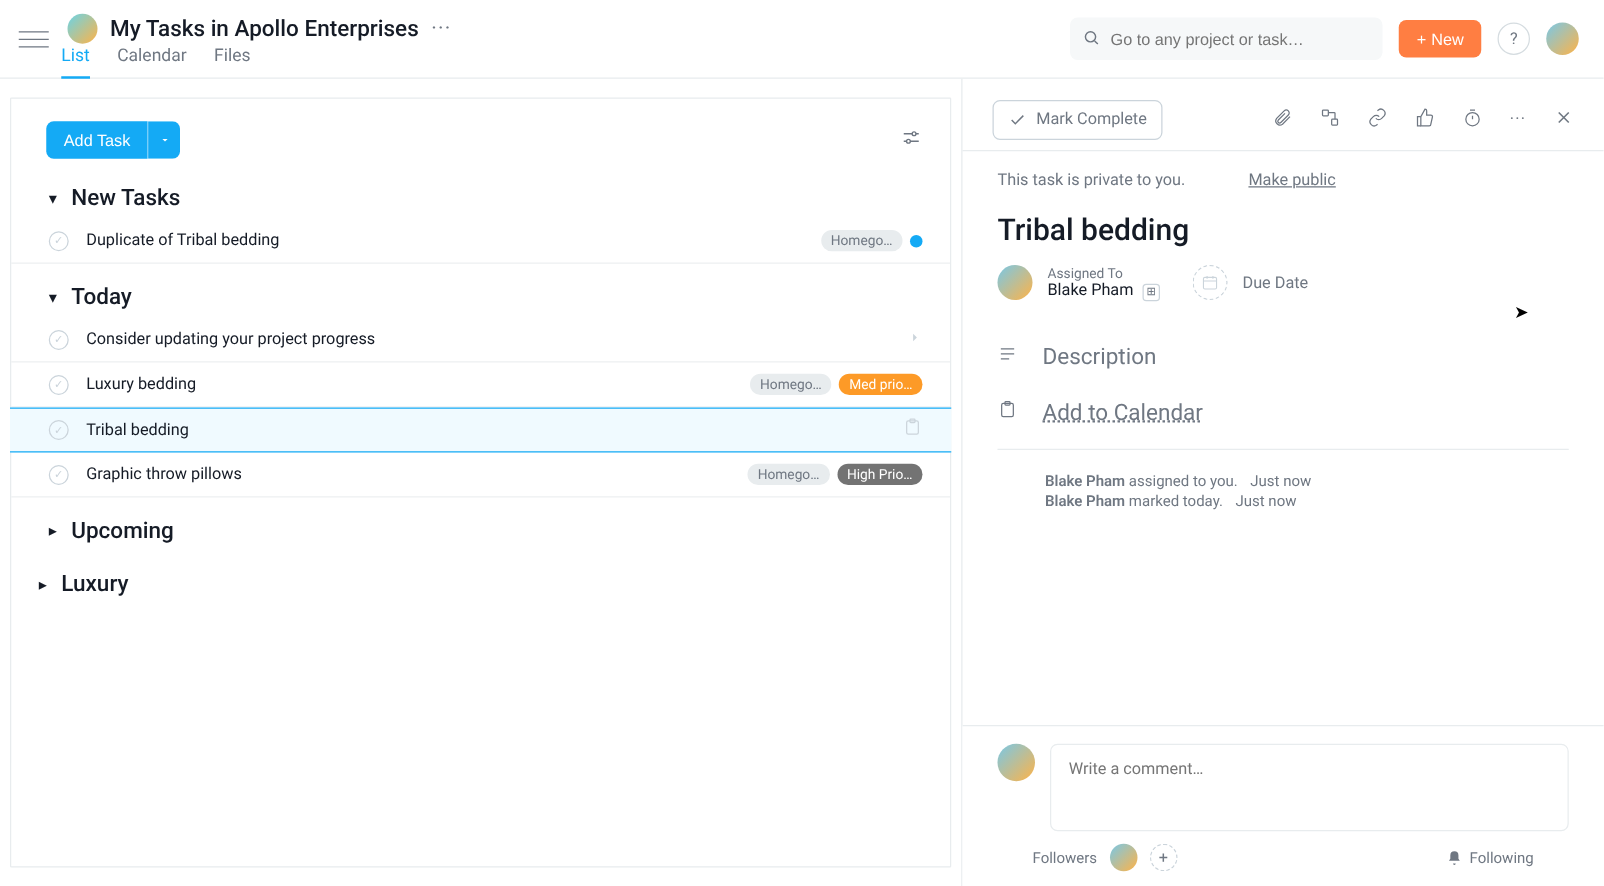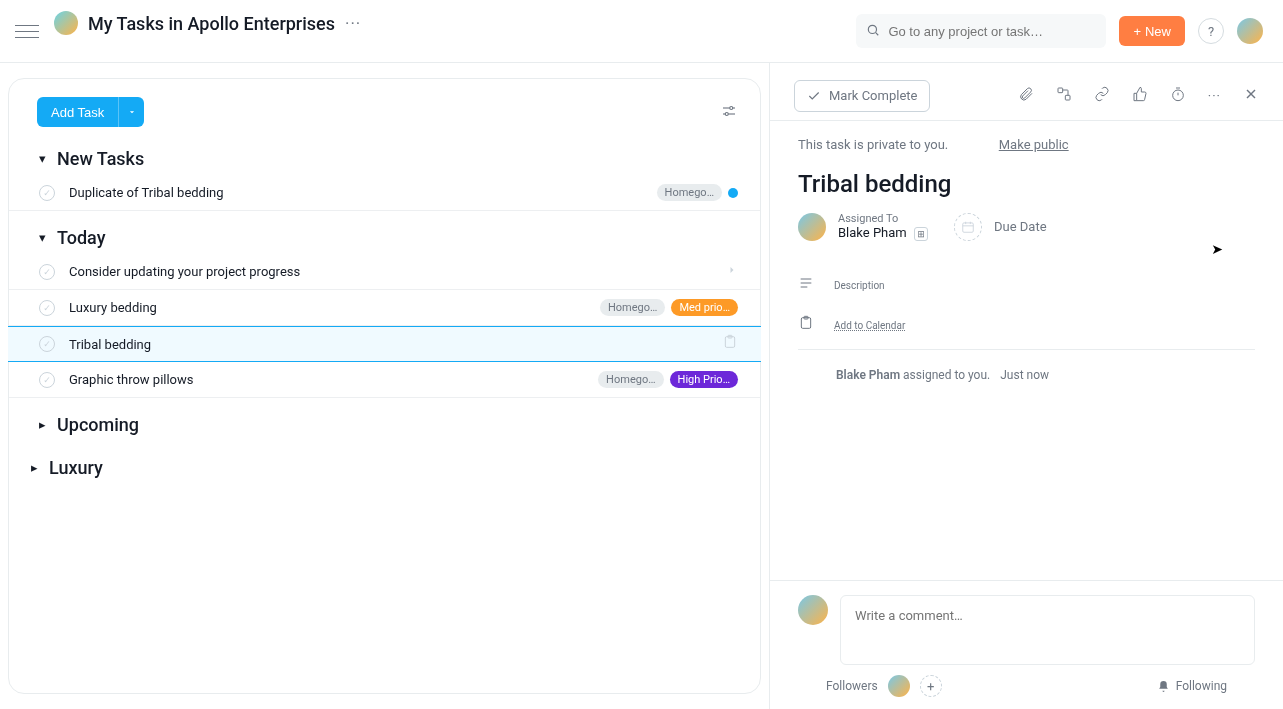--- a/index.html
+++ b/index.html
@@ -39,59 +39,59 @@
 .new-btn {
   background: #ff7e42; color: #fff; border: none; height: 30px; padding: 0 14px;
   border-radius: 6px; font-size: 13px; font-weight: 500; cursor: pointer;
   display: inline-flex; align-items: center; gap: 4px;
 }
 .help-btn { width: 26px; height: 26px; border-radius: 50%; border: 1px solid #d5dce0; color: #6f7782; display: flex; align-items:center; justify-content:center; font-size: 13px; cursor: pointer;}
 .avatar-sm { width: 26px; height: 26px; border-radius: 50%; background: linear-gradient(135deg,#78c8e8,#ffb347); }
 
 .content { display: flex; height: calc(100% - 63px); }
 .left-pane { width: 770px; border-right: 1px solid #e8ecee; padding: 0; overflow: hidden; position: relative; }
-.left-card { margin: 15px 8px 15px 8px; border: 1px solid #e8ecee; border-radius: 16px; height: calc(100% - 30px); position: relative; }
+.left-card { margin: 15px 8px 15px 8px; border: 1px solid #e8ecee; border-radius: 1px; height: calc(100% - 30px); position: relative; }
 .left-toolbar { padding: 18px 22px 5px 28px; display: flex; align-items: center; }
 .add-task-group { display: flex; }
 .add-task-btn { background: #14aaf5; color: #fff; border: none; height: 30px; padding: 0 14px; border-radius: 6px 0 0 6px; font-size: 13px; cursor: pointer; }
 .add-task-drop { background: #14aaf5; border: none; border-left: 1px solid rgba(255,255,255,0.3); color: #fff; width: 26px; border-radius: 0 6px 6px 0; cursor: pointer; display: flex; align-items: center; justify-content: center;}
 .adjust-icon { margin-left: auto; color: #6f7782; cursor: pointer; }
 
 .section-hdr { display: flex; align-items: center; padding: 16px 0 6px 30px; }
 .section-hdr .caret { width: 12px; color: #151b26; margin-right: 6px; }
 .section-hdr h3 { font-size: 18px; font-weight: 500; }
 .task-row { display: flex; align-items: center; height: 36px; padding: 0 22px 0 30px; border-bottom: 1px solid #edeff1; }
 .task-row:first-of-type { border-top: 1px solid #edeff1; }
 .task-check { width: 16px; height: 16px; border: 1px solid #cbd4db; border-radius: 50%; margin-right: 14px; display: flex; align-items: center; justify-content: center; color: #cbd4db; font-size: 9px; flex-shrink: 0; cursor: pointer;}
 .task-name { font-size: 13px; color: #151b26; flex: 1; }
 .task-tags { display: flex; gap: 6px; align-items: center; }
 .tag { font-size: 11px; padding: 2px 8px; border-radius: 10px; white-space: nowrap; }
 .tag-grey { background: #e8ecee; color: #6f7782; }
 .tag-dot-blue { width: 10px; height: 10px; border-radius: 50%; background: #14aaf5; }
 .tag-orange { background: #fd9a27; color: #fff; text-align: center; }
-.tag-red { background: #6d28d9; color: #fff; }
+.tag-red { background: #737373; color: #fff; }
 .task-row.selected { background: #f0faff; border-top:1px solid #14aaf5; border-bottom:1px solid #14aaf5; margin-left:-1px; margin-right:-1px; padding-left:31px; padding-right:23px;}
 .details-ic { color: #cbd4db; font-size: 15px; }
 .chevron-right { color: #cbd4db; }
 
 .right-pane { flex: 1; display: flex; flex-direction: column; position: relative; }
 .detail-toolbar { height: 50px; display: flex; align-items: center; padding: 0 24px; border-bottom: 1px solid #e8ecee; gap: 22px; margin-top:8px;}
 .mark-complete { display: inline-flex; align-items: center; gap: 8px; border: 1px solid #cbd4db; border-radius: 6px; height: 32px; padding: 0 12px; color: #6f7782; font-size: 13px; cursor: pointer; }
 .toolbar-spacer { flex: 1; }
 .toolbar-ic { color: #6f7782; cursor: pointer; }
 .privacy-row { padding: 16px 28px 0; font-size: 13px; color: #6f7782; }
 .privacy-row a { color: #6f7782; text-decoration: underline; cursor: pointer; margin-left: 44px; }
 .task-title { padding: 18px 28px 14px; font-size: 24px; font-weight: 500; }
 .meta-row { display: flex; padding: 0 28px 22px; gap: 26px; }
 .meta-item { display: flex; align-items: center; gap: 12px; }
 .meta-avatar { width: 28px; height: 28px; border-radius: 50%; background: linear-gradient(135deg,#78c8e8,#ffb347); }
 .meta-icon-circle { width: 28px; height: 28px; border: 1px dashed #cbd4db; border-radius: 50%; display:flex; align-items:center; justify-content:center; color:#cbd4db;}
 .meta-label { font-size: 11px; color: #6f7782; }
 .meta-value { font-size: 13px; color: #151b26; }
-.desc-row, .proj-row { display: flex; align-items: flex-end; padding: 12px 28px; gap: 20px; color: #6f7782; font-size: 10px; }
+.desc-row, .proj-row { display: flex; align-items: flex-start; padding: 12px 28px; gap: 20px; color: #6f7782; font-size: 18px; }
 .desc-row svg, .proj-row svg { flex-shrink: 0; }
 .proj-link { color: #6f7782; text-decoration: underline dotted; cursor: pointer; }
 .divider { border-top: 1px solid #e8ecee; margin: 6px 28px 8px; }
 .activity { padding: 8px 28px; font-size: 12px; color: #6f7782; }
 .activity div { margin: 2px 0 2px 38px; }
 .activity strong { color: #6f7782; font-weight:600; }
 .activity .time { margin-left: 10px; }
 .comment-box-wrap { position: absolute; bottom: 0; left: 0; right: 0; border-top: 1px solid #e8ecee; padding: 14px 28px 6px; background: #fff; }
 .comment-row { display: flex; gap: 12px; }
 .comment-input { flex:1; border:1px solid #e8ecee; border-radius:6px; padding:12px 14px; font-size:13px; color:#6f7782; height:70px; resize:none; font-family:inherit;}
@@ -112,20 +112,25 @@
   <div class="hamburger">
     <span></span>
       <span></span>
       <span></span>
   </div>
   <div class="title-area">
     <div class="workspace-avatar"></div>
     <div class="page-title">My Tasks in Apollo Enterprises</div>
     <div class="title-more">···</div>
   </div>
+  <div class="tabs-row">
+    <div class="tab active">List</div>
+    <div class="tab">Calendar</div>
+    <div class="tab">Files</div>
+  </div>
   <div class="top-right">
     <div class="search-wrap">
       <span class="search-icon">
         <svg width="14" height="14" viewBox="0 0 24 24" fill="none" stroke="currentColor" stroke-width="2">
             <circle cx="11" cy="11" r="7"></circle>
             <line x1="21" y1="21" x2="16.65" y2="16.65"></line>
           </svg>
       </span>
       <input class="search-input" placeholder="Go to any project or task…" style="">
     </div>
@@ -319,20 +324,21 @@
           <rect x="5" y="4" width="14" height="16" rx="2"></rect>
           <rect x="9" y="2" width="6" height="4" rx="1"></rect>
         </svg>
       <span class="proj-link">Add to Calendar</span>
     </div>
 
     <div class="divider"></div>
 
     <div class="activity">
       <div><strong>Blake Pham</strong><span> assigned to you.</span><span class="time">Just now</span></div>
+      <div><strong>Blake Pham</strong><span> marked today.</span><span class="time">Just now</span></div>
     </div>
 
     <div class="cursor-fake">➤</div>
 
     <div class="comment-box-wrap">
       <div class="comment-row">
         <div class="meta-avatar" style="width:30px;height:30px;"></div>
         <textarea class="comment-input" placeholder="Write a comment…" style=""></textarea>
       </div>
       <div class="followers-row">

